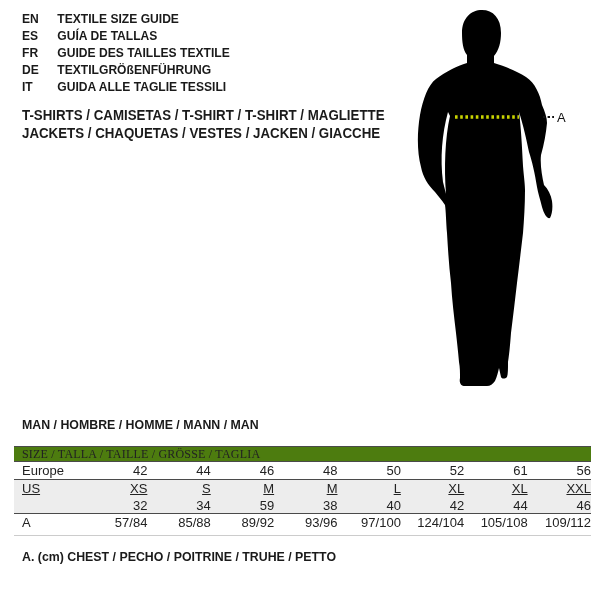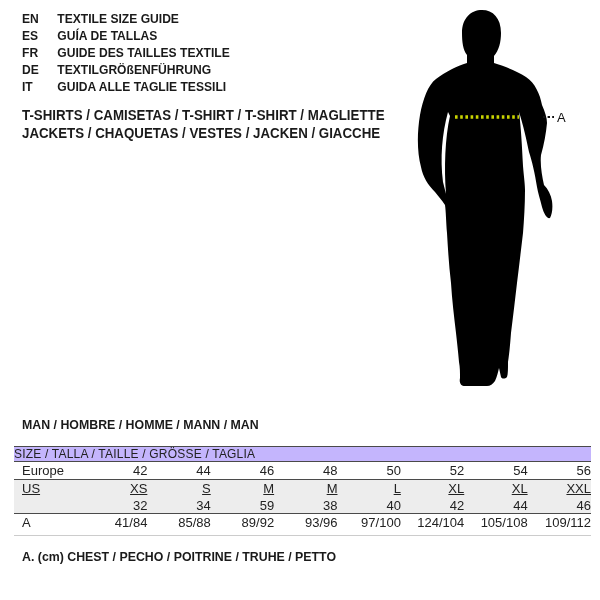--- a/index.html
+++ b/index.html
@@ -52,26 +52,27 @@
 
   
   .size-table {
     left: 14px; top: 446px; width: 577px;
     border-top: 1px solid #4a4a4a;
     font-size: 13px;
     color: #222;
   }
   .t-header {
     height: 14px; line-height: 14px;
-    background: #c4b5fd;
+    background: #4d7c0f;
     border-bottom: 1px solid #4a4a4a;
     font-size: 12px;
-    padding-left: 0;
+    padding-left: 8px;
     letter-spacing: 0.2px;
     white-space: nowrap;
+    font-family: Liberation Serif, serif;
   }
   .t-row { display: flex; align-items: center; }
   .t-row .lbl { width: 70px; padding-left: 8px; box-sizing: border-box; }
   .t-row .cell { flex: 1; text-align: right; }
   .row-europe { height: 17px; border-bottom: 1px solid #4a4a4a; }
   .row-us     { height: 17px; background: #ededed; text-decoration: underline; }
   .row-blank  { height: 16px; background: #ededed; border-bottom: 1px solid #4a4a4a; gap: 40px; }
   .row-a      { height: 21px; border-bottom: 1px solid #cccccc; align-items: flex-start; }
   .row-a .lbl, .row-a .cell { line-height: 18px; }
 </style>
@@ -160,21 +161,21 @@
   <div class="t-header">SIZE / TALLA / TAILLE / GRÖSSE / TAGLIA</div>
 
   <div class="t-row row-europe">
     <span class="lbl">Europe</span>
     <span class="cell">42</span>
     <span class="cell">44</span>
     <span class="cell">46</span>
     <span class="cell">48</span>
     <span class="cell">50</span>
     <span class="cell">52</span>
-    <span class="cell">54</span>
+    <span class="cell">61</span>
     <span class="cell">56</span>
   </div>
 
   <div class="t-row row-us">
     <span class="lbl">US</span>
     <span class="cell">XS</span>
     <span class="cell">S</span>
     <span class="cell">M</span>
     <span class="cell">M</span>
     <span class="cell">L</span>
@@ -190,21 +191,21 @@
     <span class="cell">59</span>
     <span class="cell">38</span>
     <span class="cell">40</span>
     <span class="cell">42</span>
     <span class="cell">44</span>
     <span class="cell">46</span>
   </div>
 
   <div class="t-row row-a">
     <span class="lbl">A</span>
-    <span class="cell">41/84</span>
+    <span class="cell">57/84</span>
     <span class="cell">85/88</span>
     <span class="cell">89/92</span>
     <span class="cell">93/96</span>
     <span class="cell">97/100</span>
     <span class="cell">124/104</span>
     <span class="cell">105/108</span>
     <span class="cell">109/112</span>
   </div>
 </div>
 

